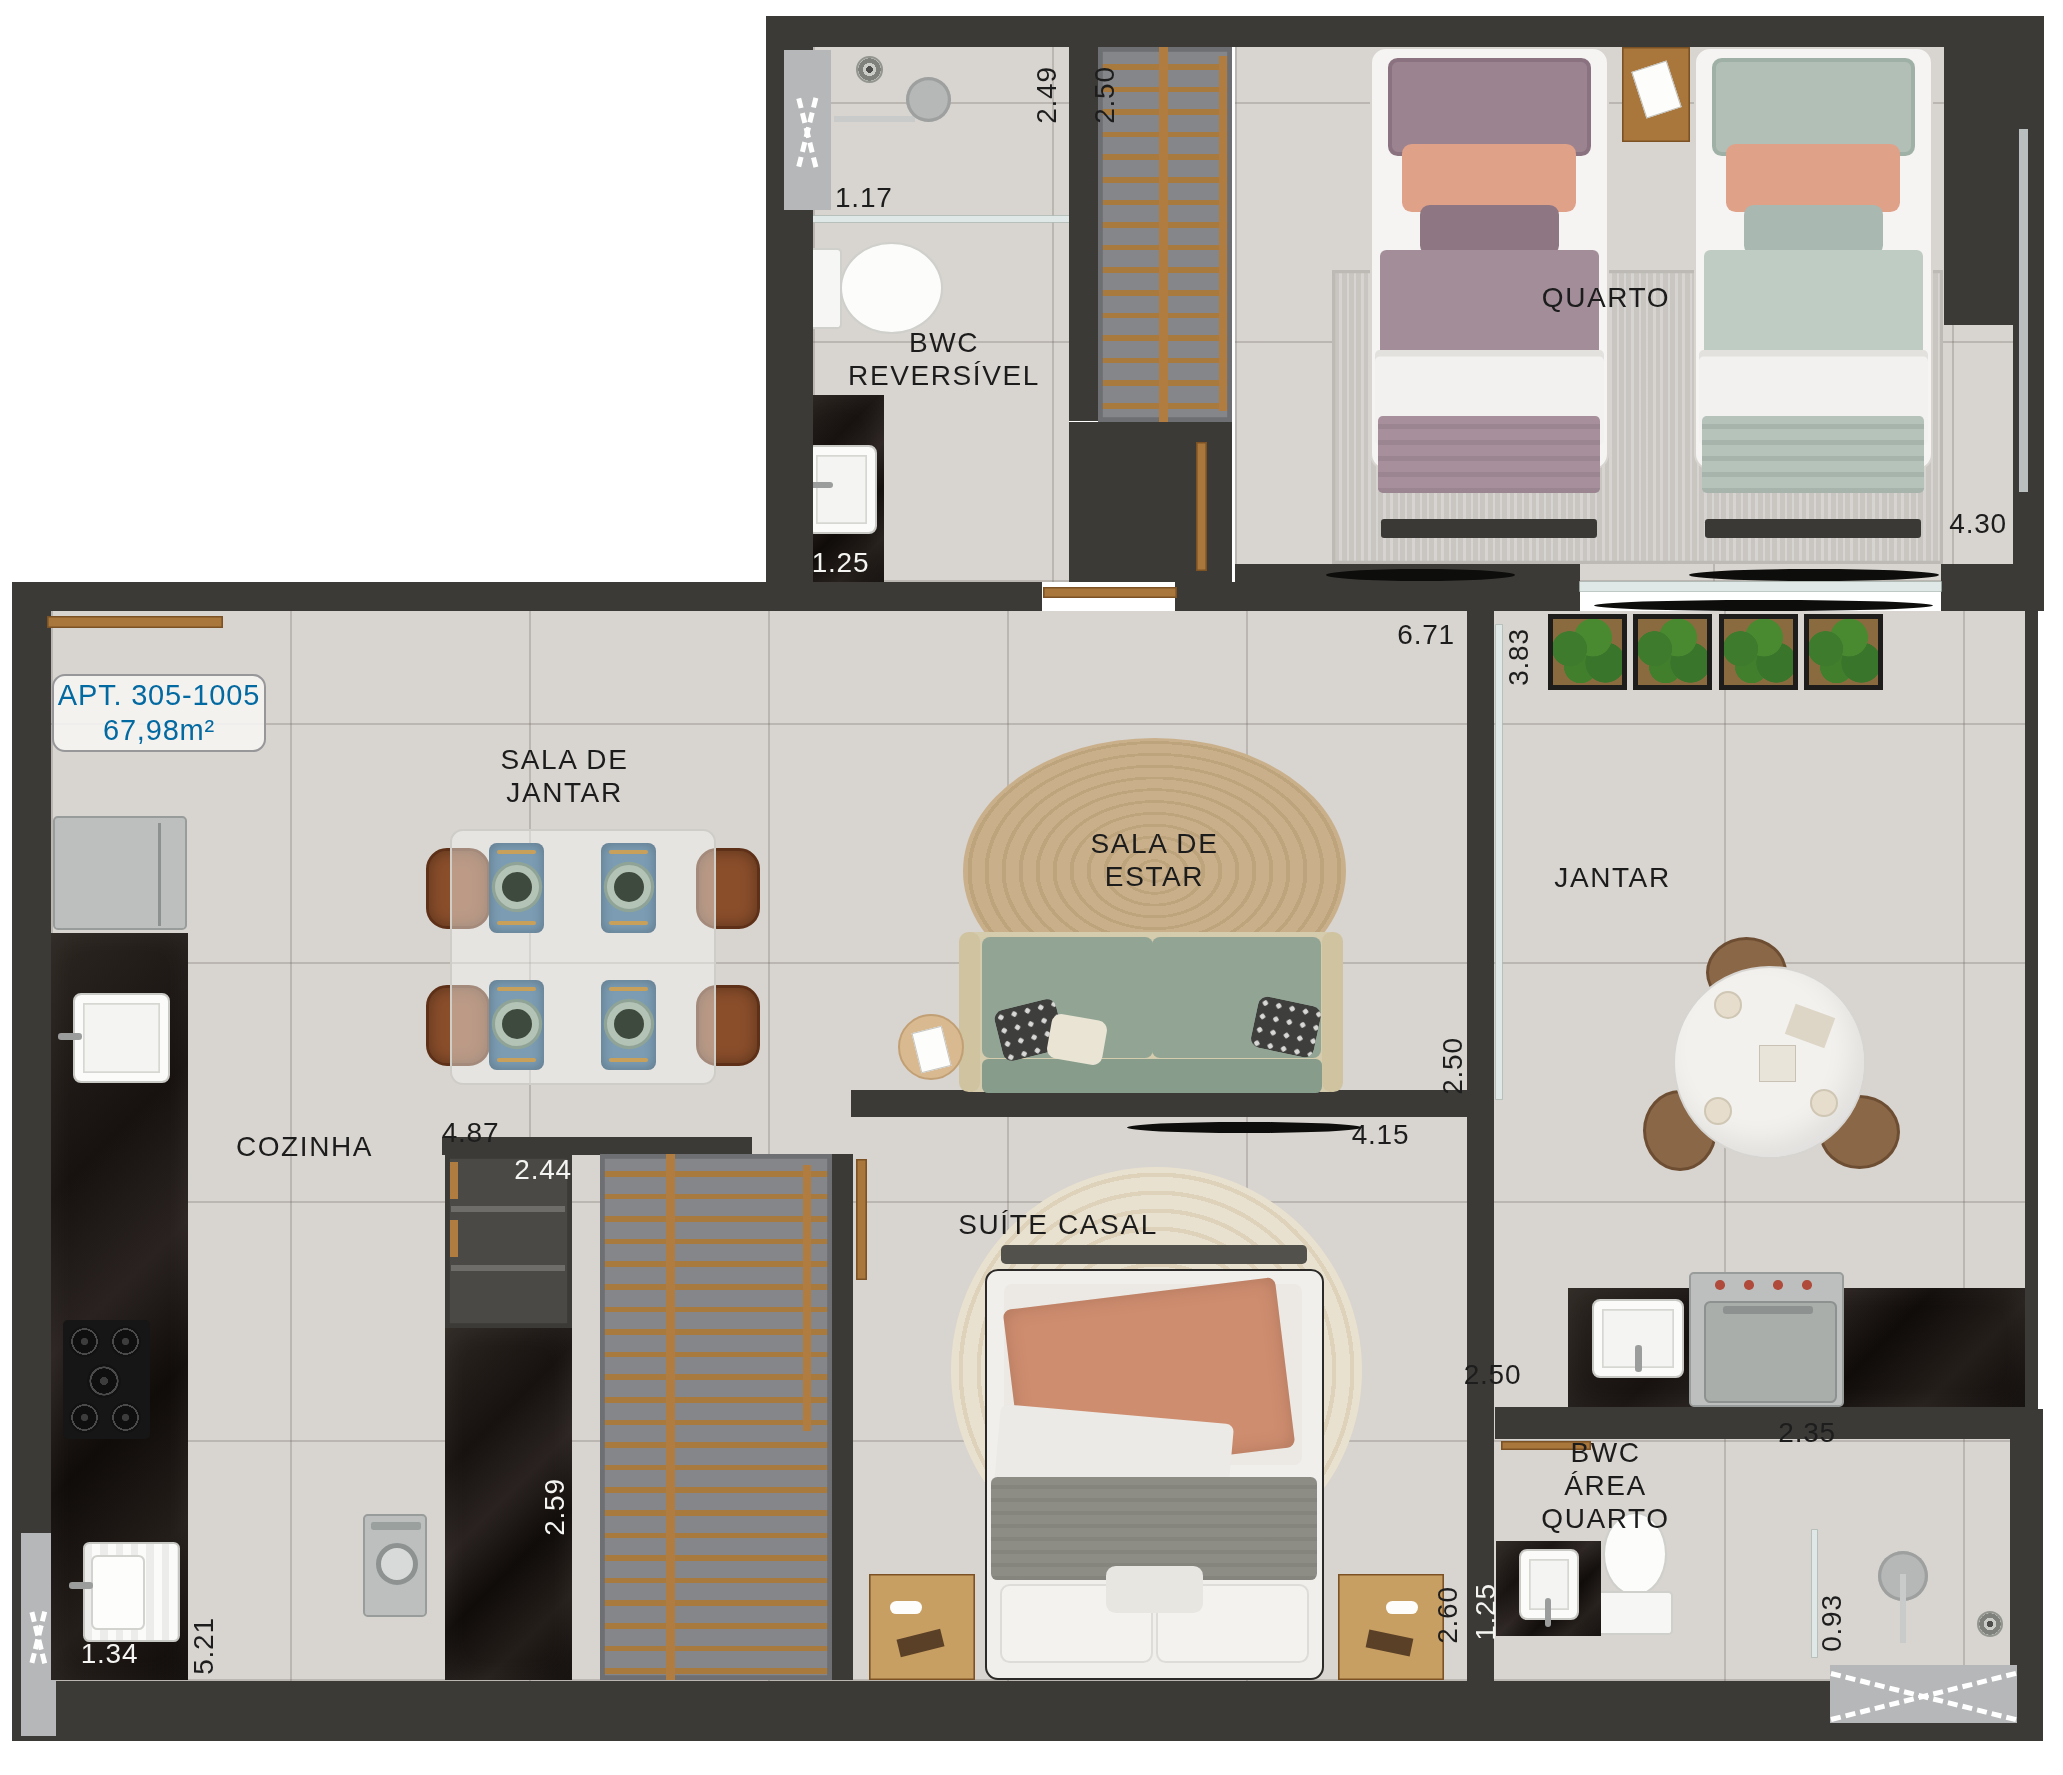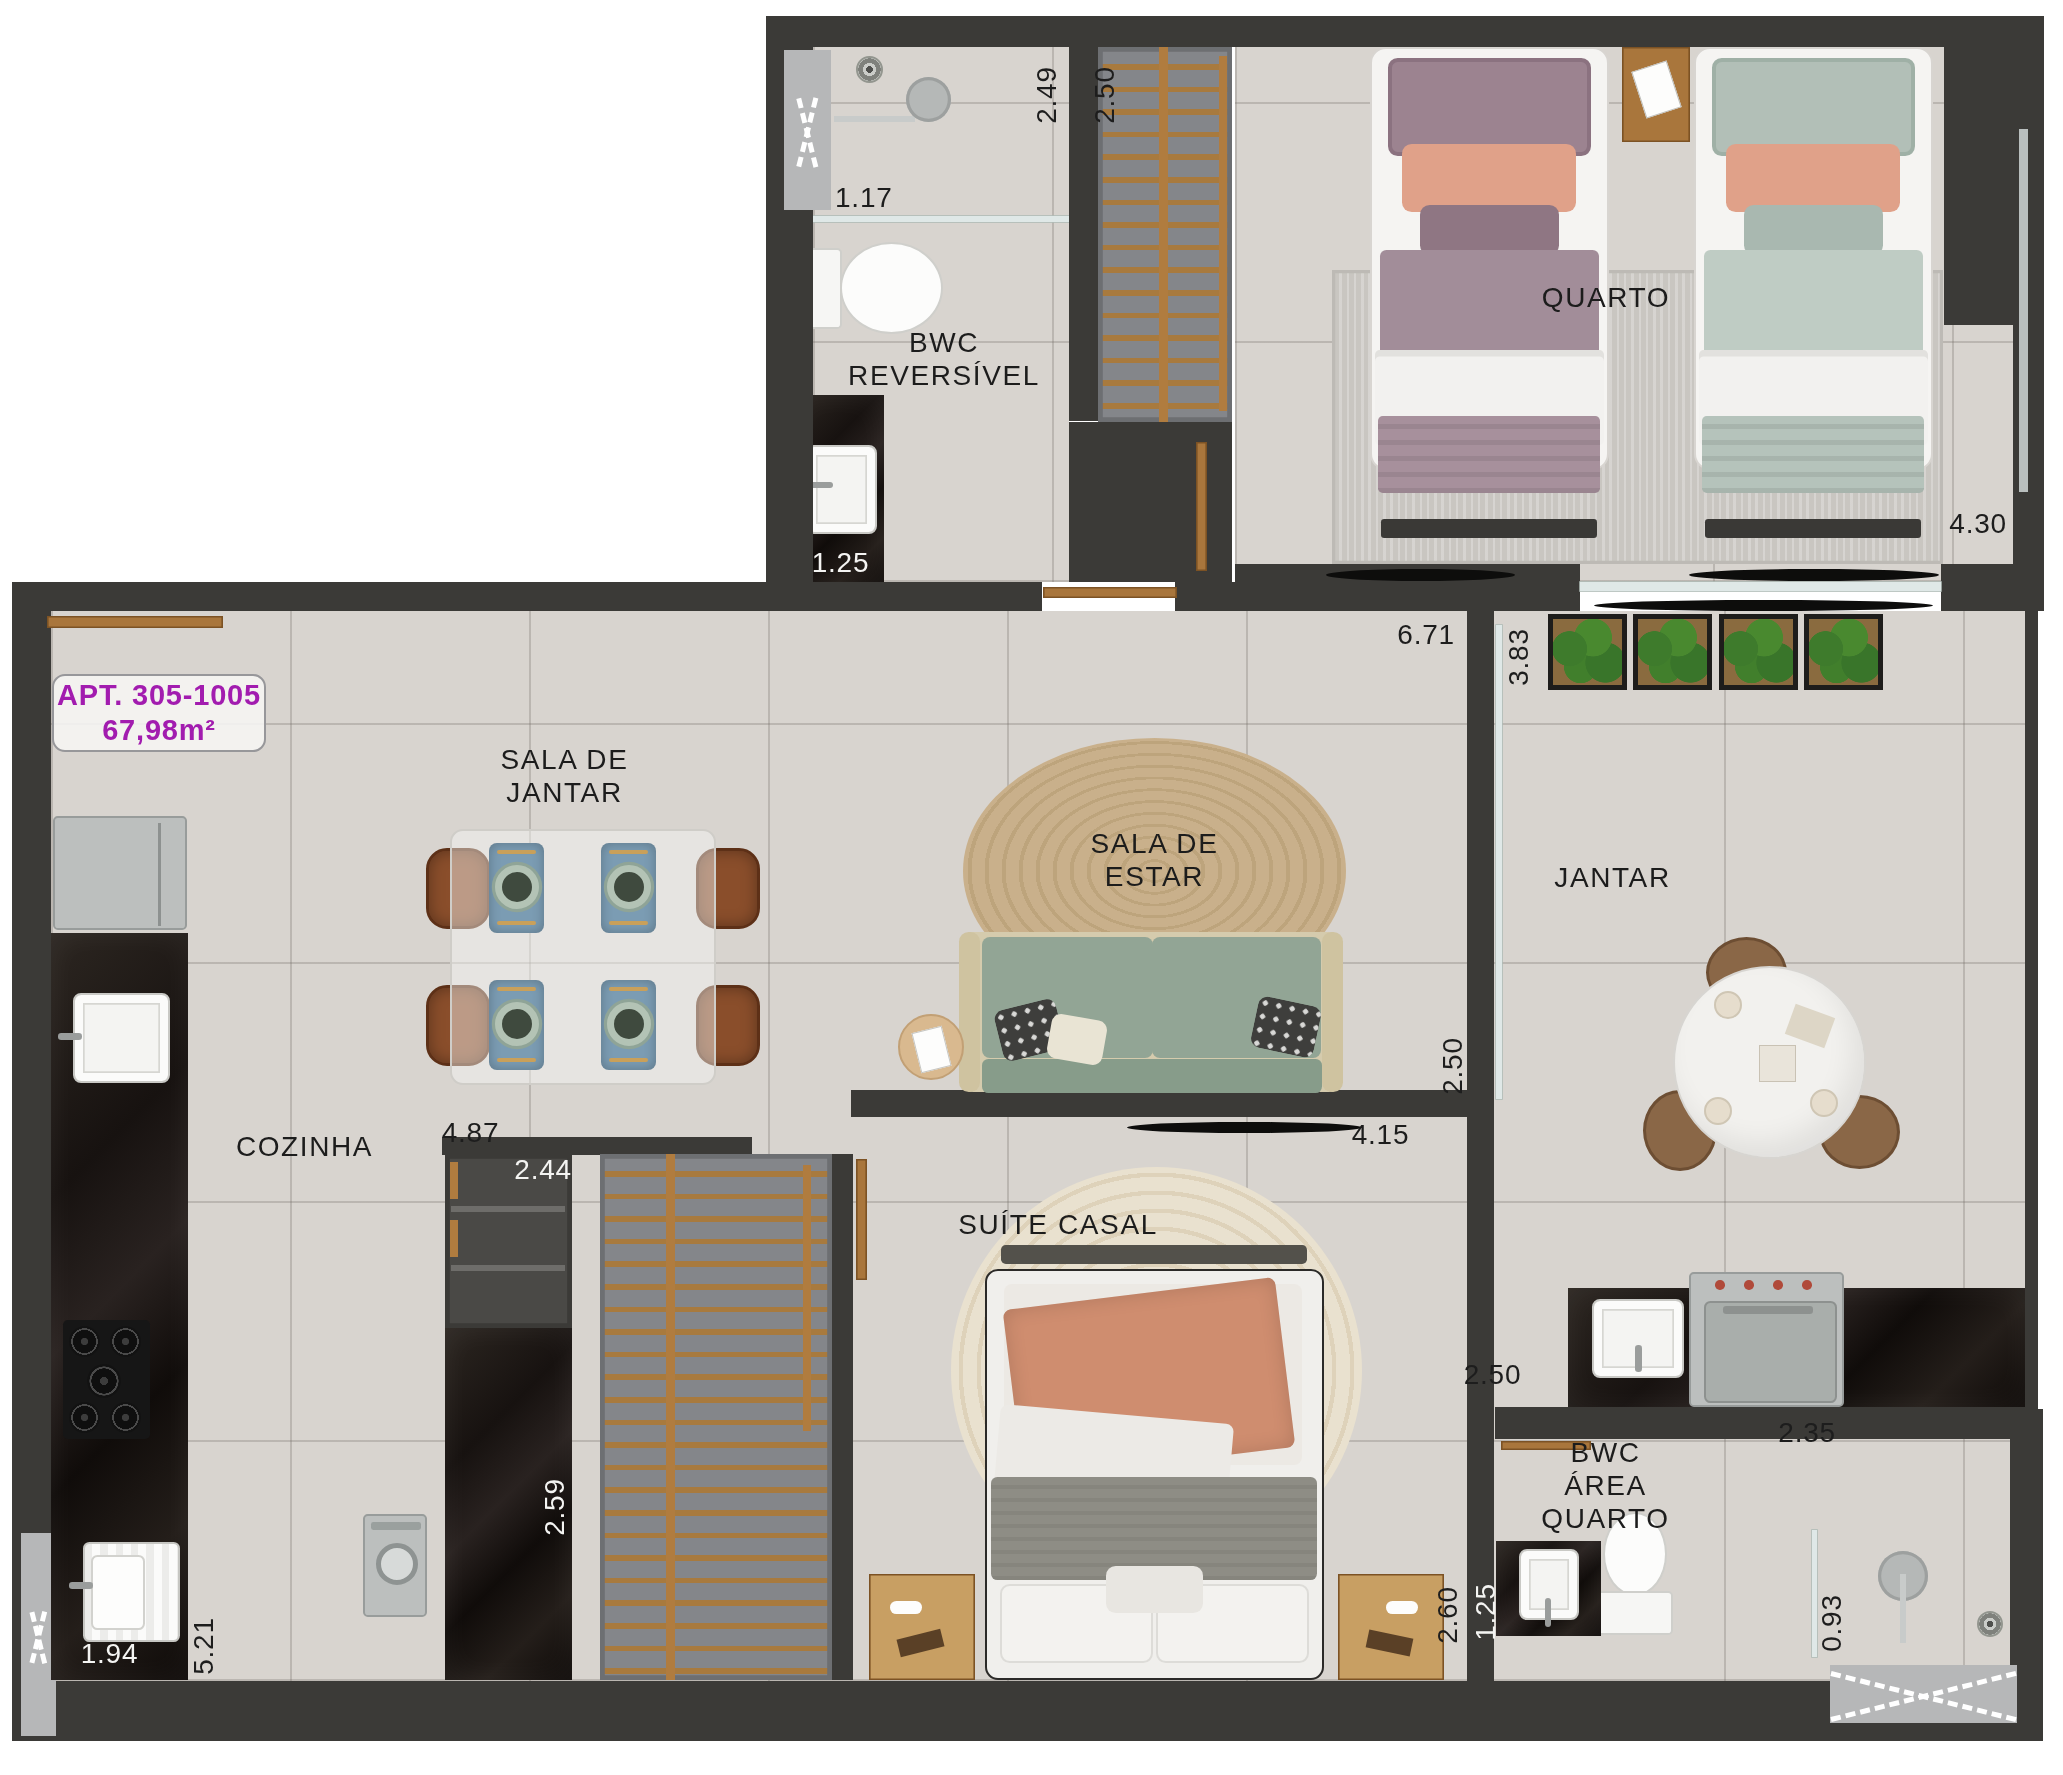--- a/index.html
+++ b/index.html
@@ -24,21 +24,21 @@
   .lens{position:absolute;background:#0d0d0c;border-radius:50%;}
   .label{position:absolute;color:#1c1c1c;font-size:28px;letter-spacing:1.6px;line-height:1.18;
          text-align:center;white-space:nowrap;}
   .dim{position:absolute;color:#1d1d1d;font-size:28px;font-weight:500;letter-spacing:0.8px;
        display:flex;align-items:center;justify-content:center;white-space:nowrap;}
   .dim.w{color:#f4f4f2;}
   .dim.vert{transform:rotate(-90deg);}
   .dim.left{justify-content:flex-start;}
   .dim.right{justify-content:flex-end;}
   .badge{position:absolute;background:rgba(246,246,244,.88);border:2.4px solid #97979a;border-radius:13px;
-         color:#a21caf;font-size:29px;font-weight:700;text-align:center;line-height:1.22;
+         color:#0369a1;font-size:29px;font-weight:400;text-align:center;line-height:1.22;
          display:flex;flex-direction:column;justify-content:center;letter-spacing:0.8px;}
   .rugoval{position:absolute;border-radius:50%;
       background:repeating-radial-gradient(ellipse at center, #c9b08b 0 13px, #bda47c 13px 17px);}
   .rugring{position:absolute;border-radius:50%;
       background:repeating-radial-gradient(circle at center, #e9e1cf 0 13.7px, #ded2ba 13.7px 18px);}
   .rugflat{position:absolute;background:#c9c6c1;
       background-image:repeating-linear-gradient(90deg, rgba(255,255,255,.25) 0 2.4px, rgba(0,0,0,0) 2.4px 7.3px);
       box-shadow:inset 0 0 0 3.2px #bdbab5;}
   .hatch{position:absolute;background:#b6b7b8;overflow:hidden;}
   .hx{position:absolute;display:block;left:-25%;top:50%;width:150%;height:0;border-top:5.6px dashed #ffffff;}
@@ -345,21 +345,21 @@
   <div class="dim vert" style="left:1060px;top:79px;width:89px;height:32px;">2.50</div>
   <div class="dim w" style="left:800px;top:547px;width:81px;height:32px;">1.25</div>
   <div class="dim right" style="left:1894px;top:508px;width:113px;height:32px;">4.30</div>
   <div class="dim right" style="left:1314px;top:619px;width:141px;height:32px;text-align:right;">6.71</div>
   <div class="dim vert" style="left:1474px;top:641px;width:89px;height:32px;">3.83</div>
   <div class="dim vert" style="left:1408px;top:1050px;width:89px;height:32px;">2.50</div>
   <div class="dim" style="left:1328px;top:1119px;width:105px;height:32px;">4.15</div>
   <div class="dim" style="left:418px;top:1117px;width:105px;height:32px;">4.87</div>
   <div class="dim w right" style="left:508px;top:1154px;width:64px;height:32px;">2.44</div>
   <div class="dim w vert" style="left:510px;top:1491px;width:89px;height:32px;">2.59</div>
-  <div class="dim w" style="left:69px;top:1638px;width:81px;height:32px;">1.94</div>
+  <div class="dim w" style="left:69px;top:1638px;width:81px;height:32px;">1.34</div>
   <div class="dim vert" style="left:159px;top:1630px;width:89px;height:32px;">5.21</div>
   <div class="dim" style="left:1452px;top:1359px;width:81px;height:32px;">2.50</div>
   <div class="dim right" style="left:1723px;top:1417px;width:113px;height:32px;">2.35</div>
   <div class="dim vert" style="left:1787px;top:1607px;width:89px;height:32px;">0.93</div>
   <div class="dim w vert" style="left:1441px;top:1596px;width:89px;height:32px;">1.25</div>
   <div class="dim vert" style="left:1403px;top:1599px;width:89px;height:32px;">2.60</div>
 
 </div>
 
 

